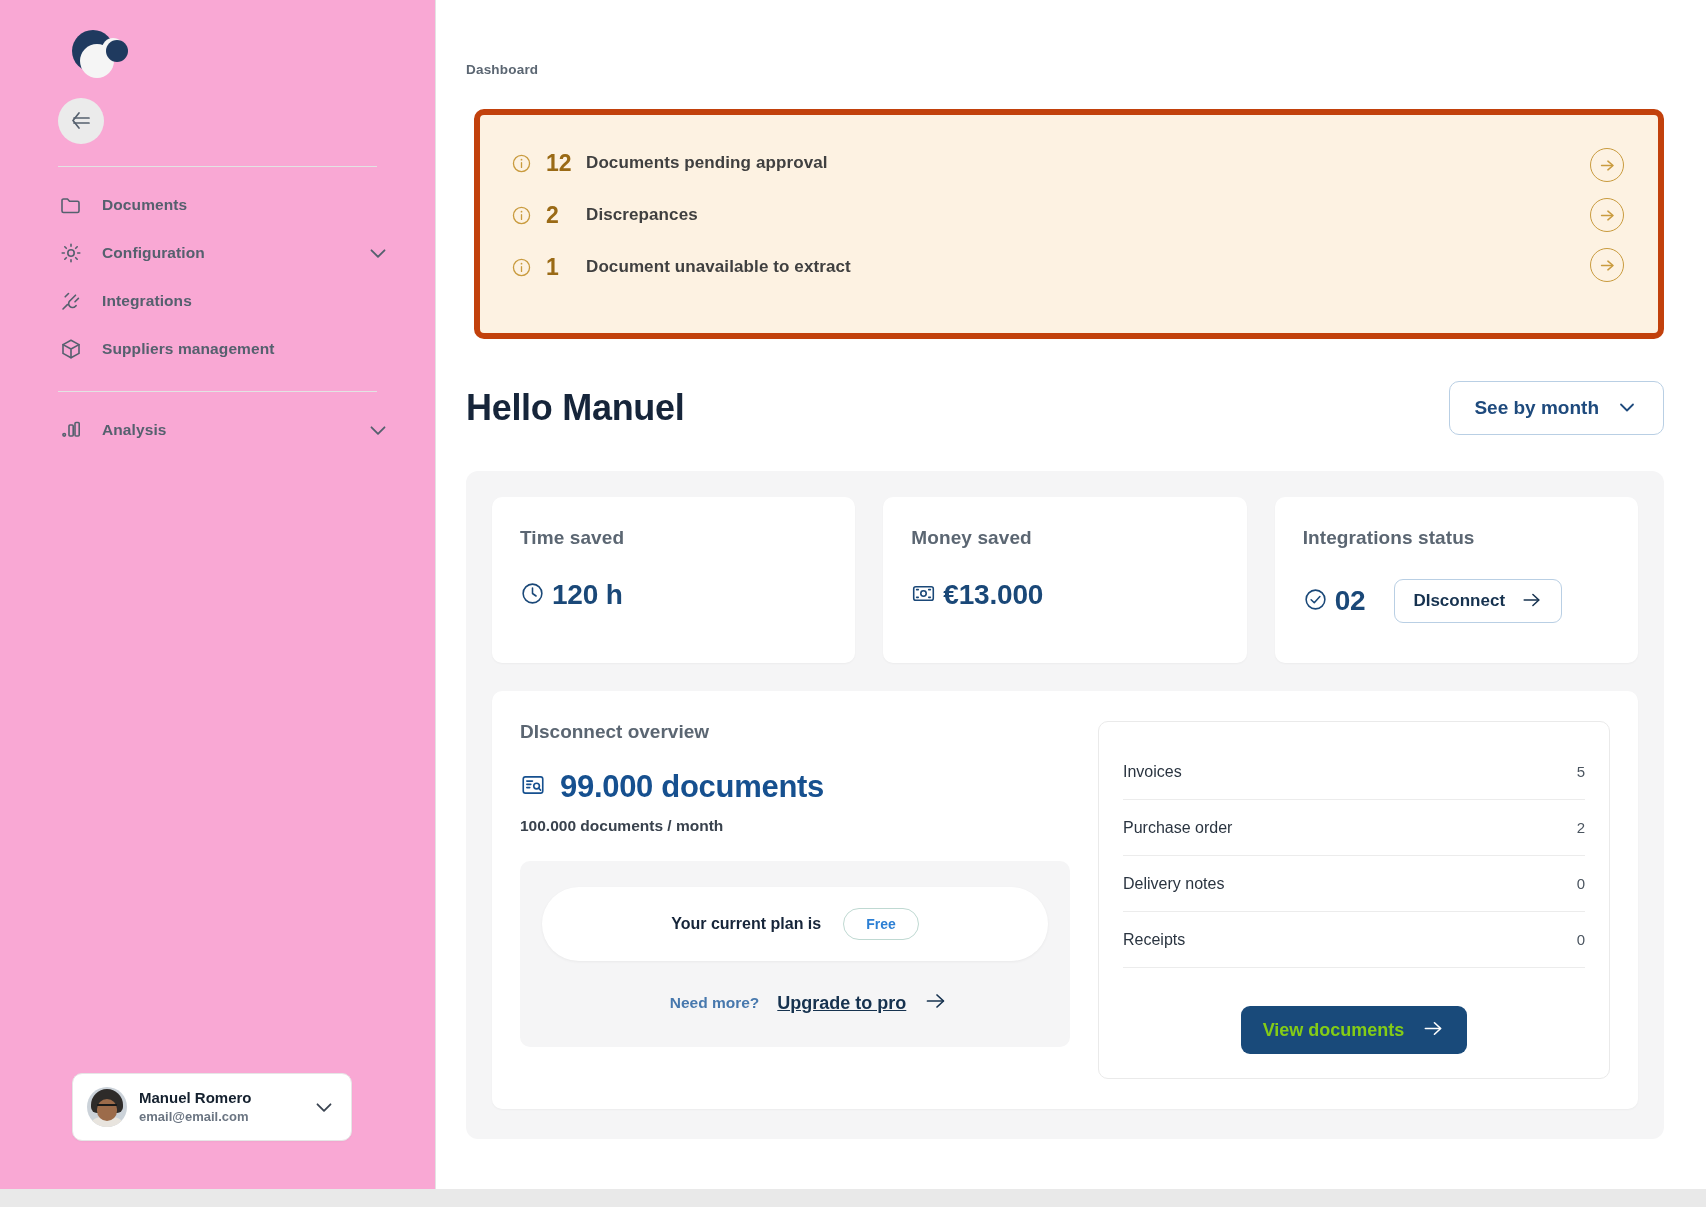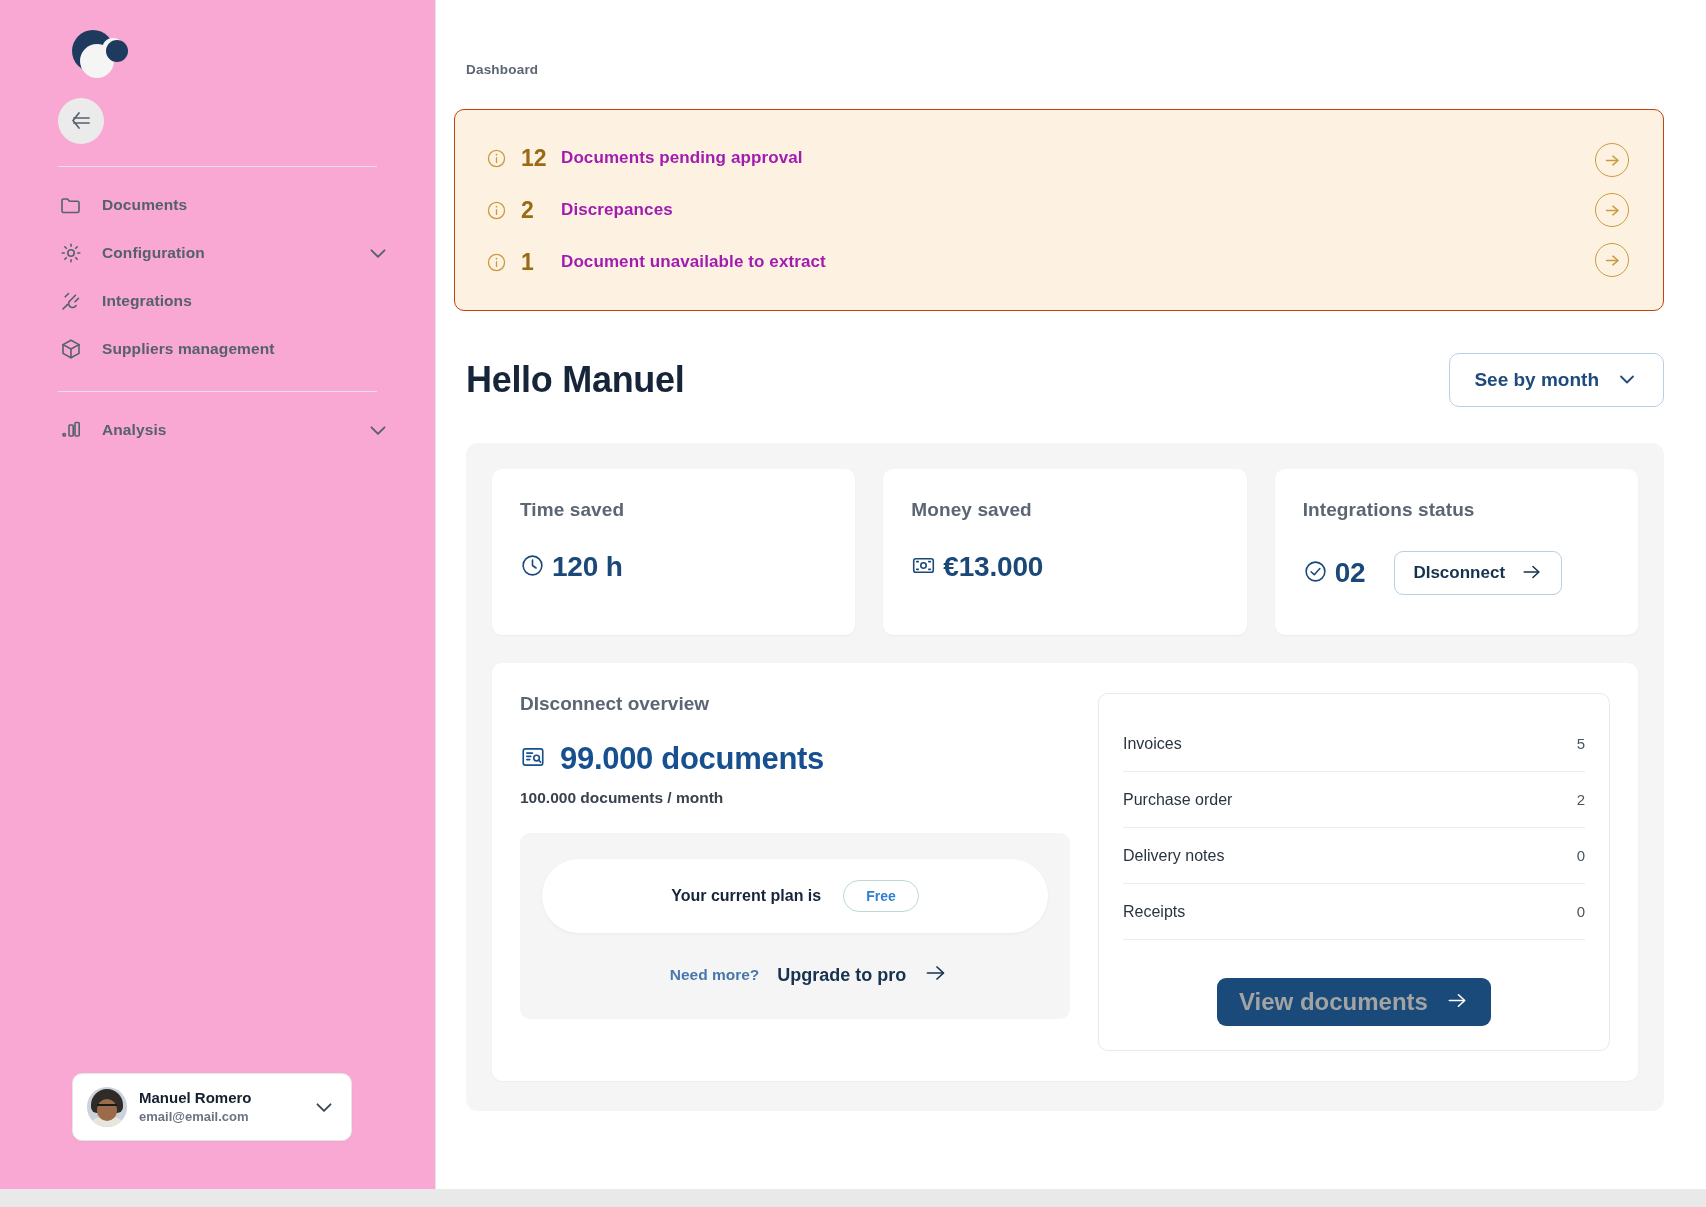--- a/index.html
+++ b/index.html
@@ -143,41 +143,41 @@
   .breadcrumb {
     font-size: 13.5px;
     font-weight: 700;
     color: #5b6672;
     padding: 62px 0 0 30px;
     letter-spacing: .2px;
   }
 
   
   .alert {
-    margin: 32px 42px 0 18px;
+    margin: 32px 42px 0 38px;
     background: #fdf2e2;
-    border: 1px solid #c2410c;
+    border: 6px solid #c2410c;
     border-radius: 10px;
-    padding: 22px 26px 22px 30px;
+    padding: 22px 26px 40px 30px;
     display: flex;
     align-items: center;
   }
   .alert-rows { flex: 1; }
   .alert-row {
     display: flex; align-items: center;
     height: 52px;
   }
   .alert-row .info-ico { width: 22px; height:22px; margin-right: 14px; flex:0 0 22px; display:flex;align-items:center;justify-content:center;}
   .alert-row .num {
     font-size: 23px; font-weight: 700; color: #9a6a15;
     min-width: 30px;
     margin-right: 10px;
   }
   .alert-row .txt {
-    font-size: 17px; font-weight: 700; color: #a21caf;
+    font-size: 17px; font-weight: 700; color: #404040;
     letter-spacing: .1px;
   }
   .alert-actions { display:flex; flex-direction:column; gap: 16px; padding-right: 8px;}
   .circle-arrow {
     width: 34px; height: 34px; border-radius: 50%;
     border: 1.6px solid #c99b3e;
     display:flex;align-items:center;justify-content:center;
     cursor:pointer; background: transparent;
   }
 
@@ -268,21 +268,21 @@
     border-radius: 999px;
     padding: 7px 22px;
     font-size: 14px; font-weight: 700; color:#2c7fd4;
     background:#fff;
   }
   .upgrade-row {
     margin-top: 28px;
     display:flex; align-items:center; justify-content:center; gap:18px;
   }
   .need-more { font-size: 15.5px; font-weight: 700; color:#4778ad;padding-left:28px;}
-  .upgrade-link { font-size: 18px; font-weight: 700; color:#16324f; cursor:pointer;}
+  .upgrade-link { font-size: 18px; font-weight: 700; color:#16324f; cursor:pointer;text-decoration:underline;}
 
   .proc-right {
     flex: 0 0 512px;
     border: 1px solid #eaeaea;
     border-radius: 10px;
     padding: 22px 24px 24px 24px;
     display:flex; flex-direction:column;
   }
   .doc-row {
     display:flex; align-items:center;
@@ -296,21 +296,21 @@
   .view-docs {
     background: #194a7a;
     color:#fff;
     border:none;
     border-radius: 9px;
     height: 48px;
     padding: 0 22px;
     display:flex;align-items:center;gap:18px;
     cursor:pointer;
   }
-  .view-docs .lbl { font-size: 24px; font-weight: 700; color:#a3a3a3; white-space:nowrap;}
+  .view-docs .lbl { font-size: 18px; font-weight: 700; color:#84cc16; white-space:nowrap;}
 
   .bottom-strip {
     position:absolute; left:0; bottom:0;
     width:1706px; height:18px;
     background:#e9e9e9;
   }
   .right-gutter {
     position:absolute; right:0; top:0; width:18px; height:1189px; background:#ffffff;
   }
 </style>

